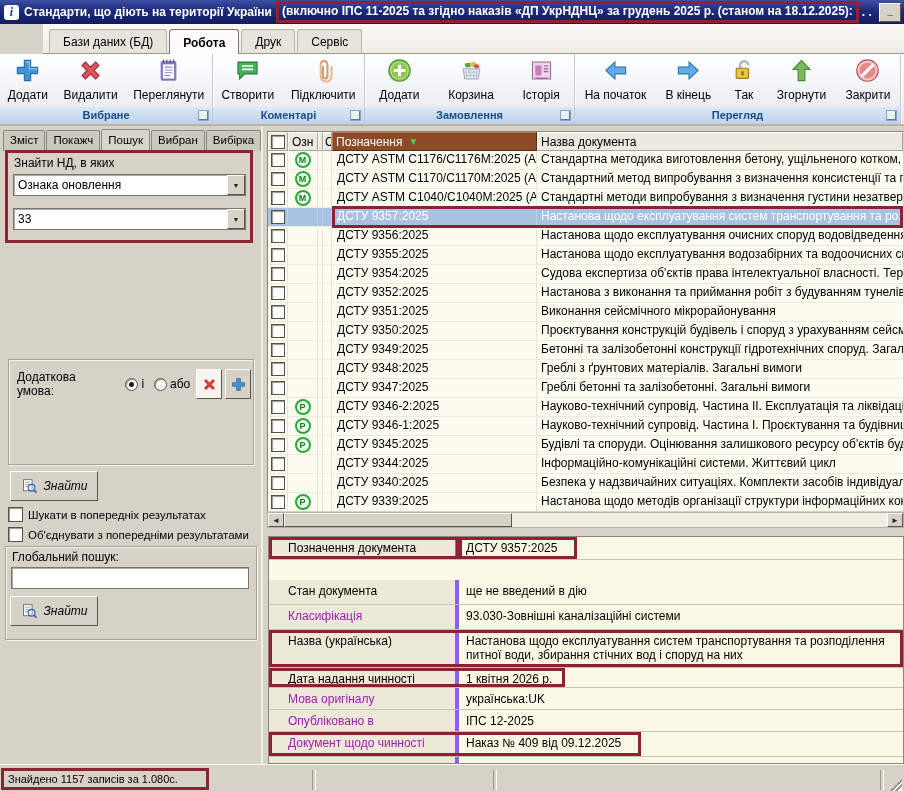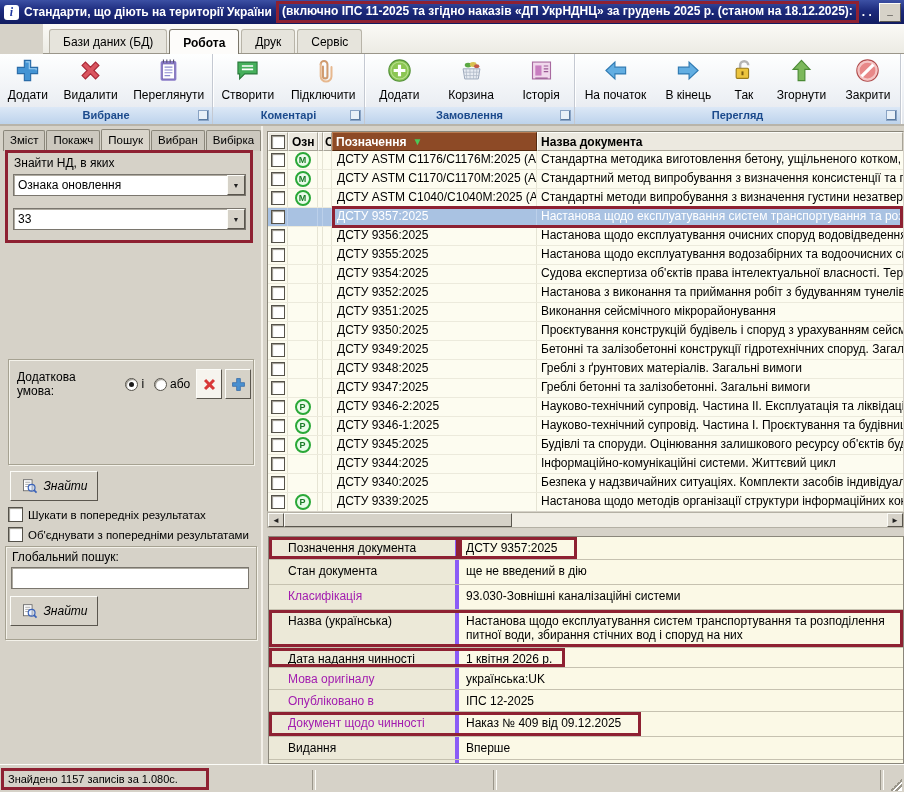--- a/index.html
+++ b/index.html
@@ -77,21 +77,21 @@
   #global-label{position:absolute;left:6px;top:3px;}
   #global-input{position:absolute;left:5px;top:20px;width:238px;height:22px;background:#fff;
     border:1px solid #7a766e;box-shadow:inset 1px 1px 0 #b0aca2;box-sizing:border-box;}
   #find2{top:470px;}
   
   #rightpanel{position:absolute;left:266px;top:0;right:0;height:100%;}
   #gridbox{position:absolute;left:1px;top:5px;right:0;height:381px;background:#fdfcf0;
     border:1px solid;border-color:#8a867a #d6d2c8 #d6d2c8 #8a867a;box-sizing:border-box;overflow:hidden;}
   #ghead{display:flex;height:19px;}
   .hcell{background:#ece9e0;border:1px solid;border-color:#fcfcf8 #a8a498 #a8a498 #fcfcf8;
-    box-sizing:border-box;font-size:12px;padding:1px 3px;white-space:nowrap;overflow:hidden;display:flex;align-items:center;font-weight:bold;}
+    box-sizing:border-box;font-size:12px;padding:1px 3px;white-space:nowrap;overflow:hidden;display:flex;align-items:center;}
   .hc-check{width:20px;justify-content:center;} .hc-badge{width:30px;} .hc-t1{width:5px;padding:0;} .hc-t2{width:9px;padding:0 1px;}
   .hc-desig{width:205px;background:#8d4a26;color:#fff;border-color:#b97c52 #542a10 #542a10 #b97c52;}
   .hc-desig .sort{color:#4cc858;margin-left:6px;font-size:10px;}
   .hc-name{flex:1;}
   .trow{display:flex;height:18px;line-height:17px;border-bottom:1px solid #eceadc;position:relative;background:#fdfcf0;}
   .tc{box-sizing:border-box;border-right:1px solid #e6e4d4;white-space:nowrap;overflow:hidden;}
   .tc-check{width:20px;display:flex;align-items:center;justify-content:center;}
   .tc-badge{width:30px;display:flex;align-items:center;justify-content:center;}
   .tc-t1{width:5px;} .tc-t2{width:9px;}
   .tc-desig{width:205px;padding-left:5px;}
@@ -577,21 +577,21 @@
       <div class="sbtn">►</div>
     </div>
 
     <div id="details">
         <div class="drow" style="height: 23px;">
           <div class="dlabel">Позначення документа</div>
           <div class="dvalue">ДСТУ 9357:2025</div>
           <div class="dbox" style="left: 0px; width: 190px;"></div>
           <div class="dbox" style="left: 190px; width: 118px;"></div>
         </div>
-        <div class="drow" style="height: 25px;">
+        <div class="drow" style="height: 25px; margin-top: 20px;">
           <div class="dlabel">Стан документа</div>
           <div class="dvalue">ще не введений в дію</div>
         </div>
         <div class="drow" style="height: 25px;">
           <div class="dlabel"><span class="dlink">Класифікація</span></div>
           <div class="dvalue">93.030-Зовнішні каналізаційні системи</div>
         </div>
         <div class="drow" style="height: 38px;">
           <div class="dlabel">Назва (українська)</div>
           <div class="dvalue">Настанова щодо експлуатування систем транспортування та розподілення питної води, збирання стічних вод і споруд на них</div>

